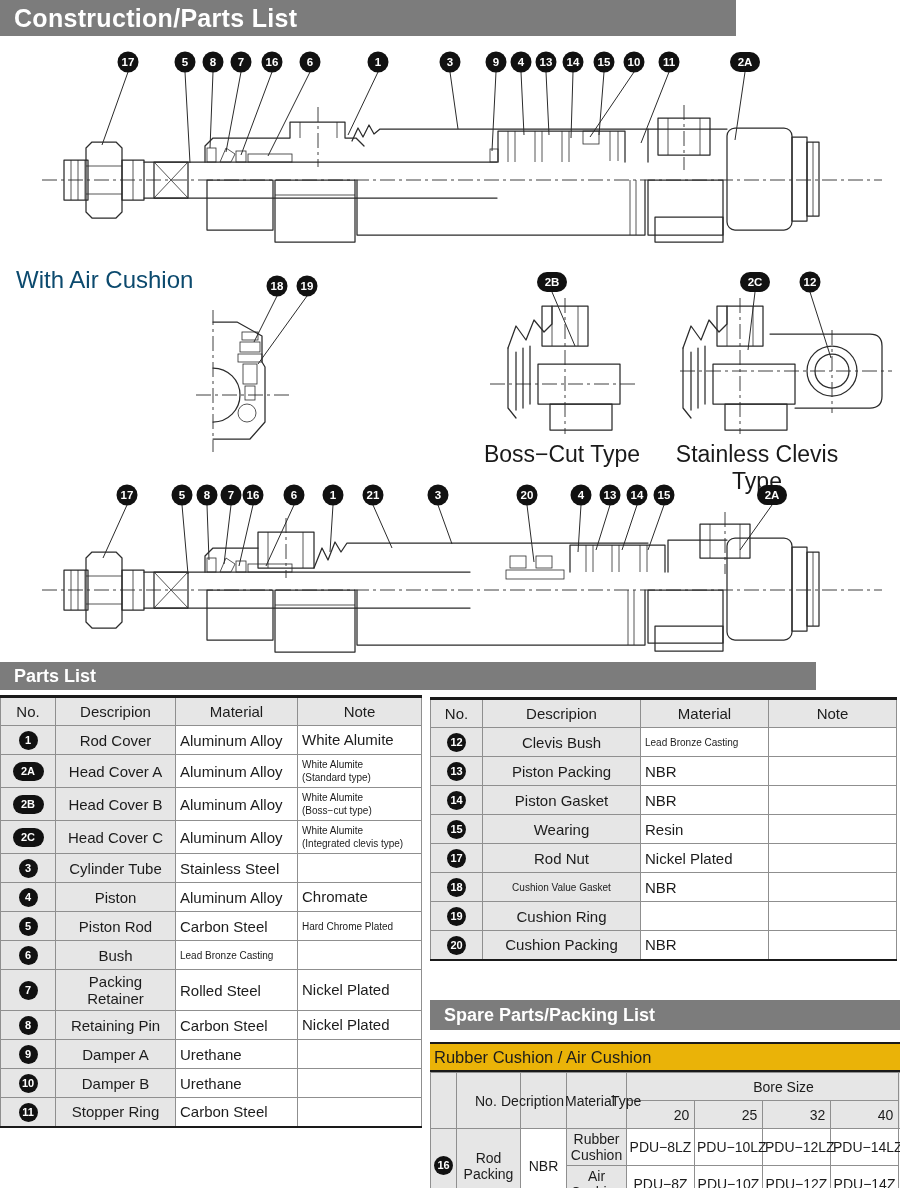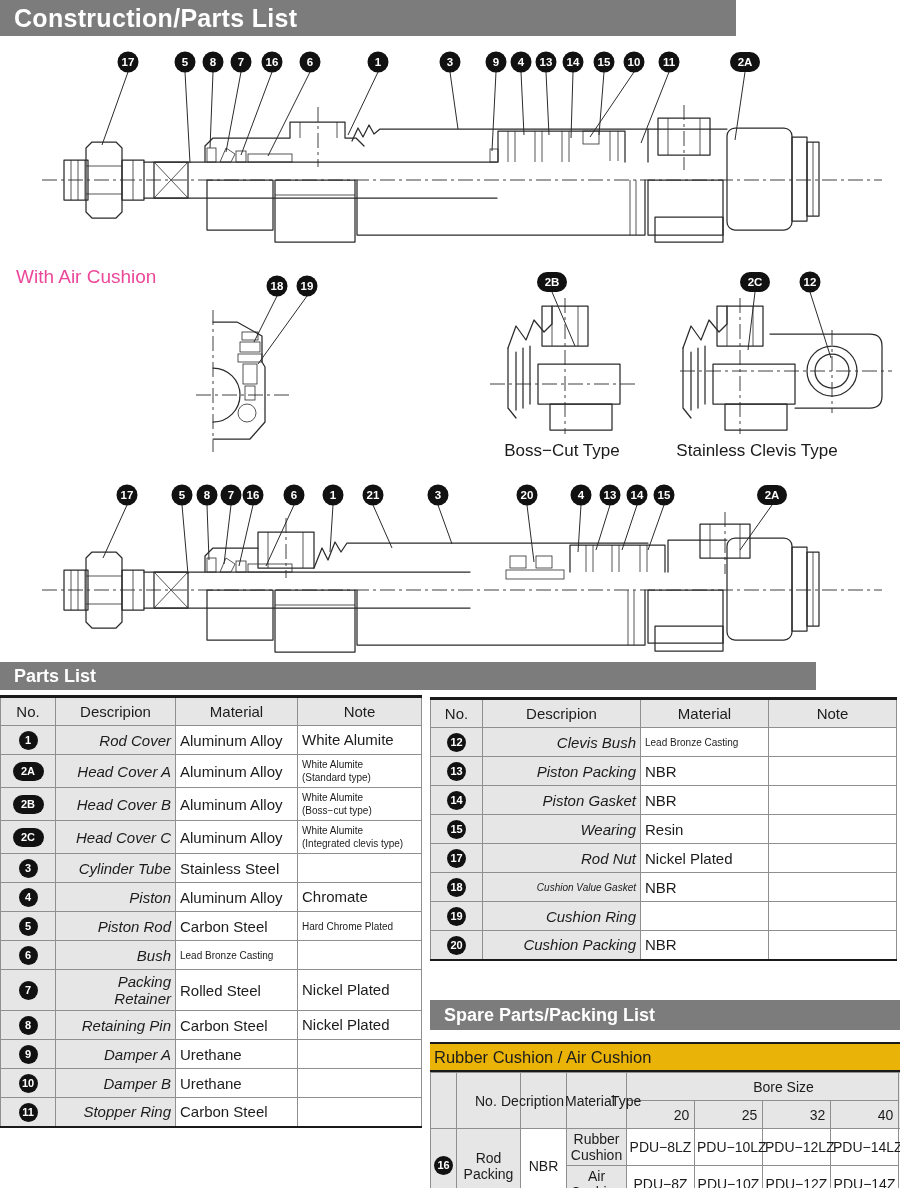--- a/index.html
+++ b/index.html
@@ -11,40 +11,40 @@
   .abs{position:absolute;}
   
   .bar{
     background:#7c7c7c;color:#fff;font-weight:bold;
     display:flex;align-items:center;padding-left:14px;box-sizing:border-box;
   }
   #title-bar{top:0;left:0;width:736px;height:36px;font-size:25px;letter-spacing:.3px;}
   #parts-bar{top:662px;left:0;width:816px;height:28px;font-size:18px;}
   #spare-bar{top:1000px;left:430px;width:470px;height:30px;font-size:18px;}
   
-  .plain-label{font-size:19px;color:#ec4899;}
-  .type-label{font-size:17px;color:#1a1a1a;text-align:center;}
+  .plain-label{font-size:24px;color:#0c4a6e;}
+  .type-label{font-size:23px;color:#1a1a1a;text-align:center;}
   
   svg{display:block;}
   .draw{stroke:#2b2b2b;stroke-width:1.25;fill:none;stroke-linejoin:round;stroke-linecap:round;}
   .thin{stroke:#2b2b2b;stroke-width:.8;fill:none;}
   .cl{stroke:#2b2b2b;stroke-width:.9;stroke-dasharray:15 4 3 4;fill:none;}
   .leader{stroke:#2b2b2b;stroke-width:1;}
   .cdot{fill:#111;stroke:none;}
   .ctext{fill:#fff;font:bold 11.5px "Liberation Sans",sans-serif;text-anchor:middle;}
   
   table{border-collapse:collapse;table-layout:fixed;background:#fff;}
   .ptable{border-top:3px solid #1a1a1a;border-bottom:2.5px solid #1a1a1a;}
   .ptable th,.ptable td{
     border:1px solid #8f8f8f;font-size:15px;font-weight:normal;
     padding:3px 4px;box-sizing:border-box;height:29px;vertical-align:middle;
   }
   .ptable th{background:#e6e6e6;text-align:center;font-size:15px;}
   .c-no{background:#e6e6e6;text-align:center;width:55px;}
-  .c-desc{background:#e6e6e6;text-align:right;padding-left:11px;font-style:italic;}
+  .c-desc{background:#e6e6e6;text-align:center;padding-left:11px;}
   .c-mat,.c-note{background:#fff;text-align:left;}
   .c-note{white-space:pre-line;line-height:1.3;}
   td.small,th.small{font-size:10px;}
   .badge{
     display:inline-flex;align-items:center;justify-content:center;
     min-width:19px;height:19px;border-radius:50%;background:#111;color:#fff;
     font-size:11px;font-weight:bold;line-height:1;
   }
   .badge.pill{min-width:31px;border-radius:10px;}
   

